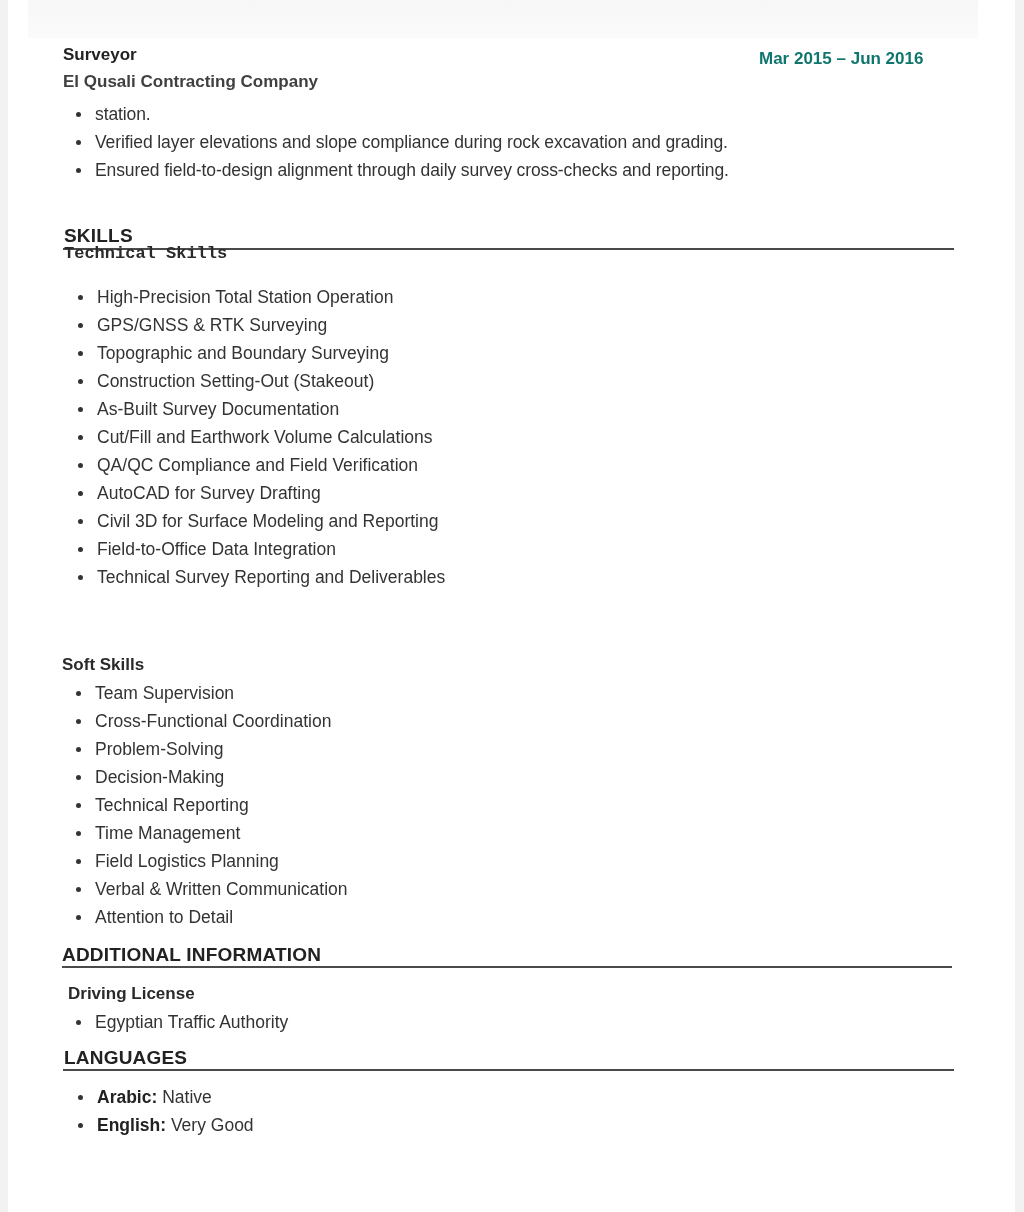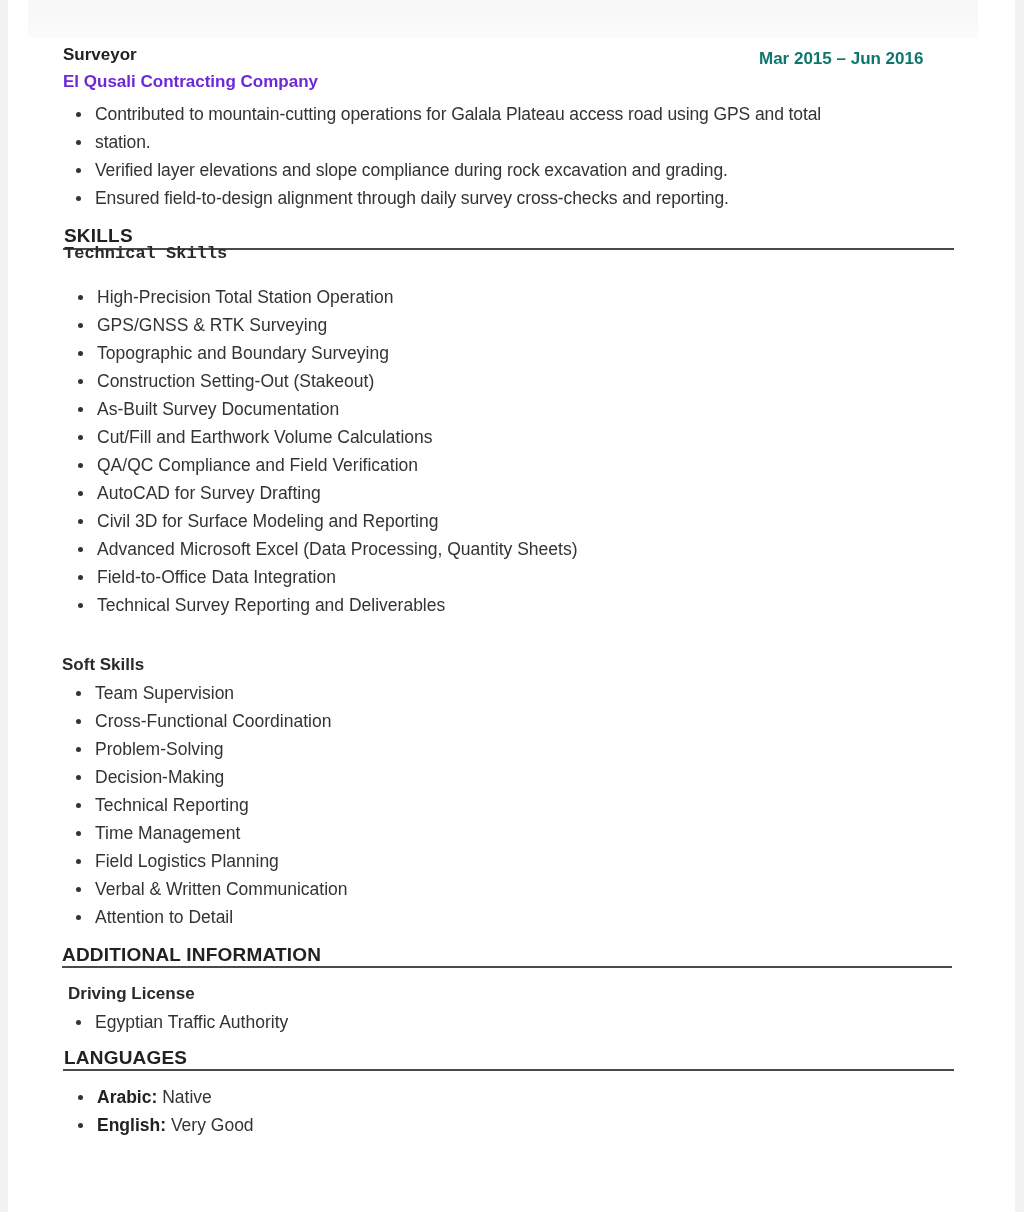--- a/index.html
+++ b/index.html
@@ -12,21 +12,21 @@
     .sheet {
       position: absolute; left: 8px; top: 0; width: 1007px; height: 1212px;
       background: #ffffff;
     }
     .topband {
       position: absolute; left: 28px; top: 0; width: 950px; height: 38px;
       background: linear-gradient(#f7f7f7, #fbfbfb);
     }
     .abs { position: absolute; white-space: nowrap; }
     .job-title { left: 63px; top: 45px; font-size: 17px; font-weight: bold; color: #222; }
-    .job-company { left: 63px; top: 72px; font-size: 17px; font-weight: bold; color: #6d28d9; text-align: right; }
+    .job-company { left: 63px; top: 72px; font-size: 17px; font-weight: bold; color: #404040; text-align: right; }
     .job-dates { left: 759px; top: 49px; font-size: 17px; font-weight: bold; color: #0f766e; }
 
     ul.bullets { position: absolute; margin: 0; padding: 0; list-style: none; }
     ul.bullets li { position: relative; padding-left: 21px; font-size: 17.5px; color: #333; white-space: nowrap; }
     ul.bullets li::before {
       content: ""; position: absolute; left: 2px; top: 50%; width: 5px; height: 5px;
       margin-top: -2px; border-radius: 50%; background: #333;
     }
     .job-bullets { left: 74px; top: 100px; }
     .job-bullets li { height: 28px; line-height: 28px; letter-spacing: -0.1px; }
@@ -54,41 +54,39 @@
 <body>
 
 <div class="sheet"></div>
 <div class="topband"></div>
 
 <div class="abs job-title">Surveyor</div>
 <div class="abs job-company">El Qusali Contracting Company</div>
 <div class="abs job-dates">Mar 2015 – Jun 2016</div>
 
 <ul class="bullets job-bullets">
-  <li>Contributed to mountain-cutting operations for Galala Plateau access road using GPS and total</li>
   <li>station.</li>
   <li>Verified layer elevations and slope compliance during rock excavation and grading.</li>
   <li>Ensured field-to-design alignment through daily survey cross-checks and reporting.</li>
 </ul>
 
 <div class="section-head" style="left:64px; top:225px;">SKILLS</div>
 <div class="rule" style="left:63px; top:248px; width:891px;"></div>
 
 <div class="sub-head" style="left:64px; top:244px;font-family:Liberation Mono, monospace;">Technical Skills</div>
 <ul class="bullets tech-list">
   <li>High-Precision Total Station Operation</li>
   <li>GPS/GNSS &amp; RTK Surveying</li>
   <li>Topographic and Boundary Surveying</li>
   <li>Construction Setting-Out (Stakeout)</li>
   <li>As-Built Survey Documentation</li>
   <li>Cut/Fill and Earthwork Volume Calculations</li>
   <li>QA/QC Compliance and Field Verification</li>
   <li>AutoCAD for Survey Drafting</li>
   <li>Civil 3D for Surface Modeling and Reporting</li>
-  <li>Advanced Microsoft Excel (Data Processing, Quantity Sheets)</li>
   <li>Field-to-Office Data Integration</li>
   <li>Technical Survey Reporting and Deliverables</li>
 </ul>
 
 <div class="sub-head" style="left:62px; top:655px;">Soft Skills</div>
 <ul class="bullets soft-list">
   <li>Team Supervision</li>
   <li>Cross-Functional Coordination</li>
   <li>Problem-Solving</li>
   <li>Decision-Making</li>

